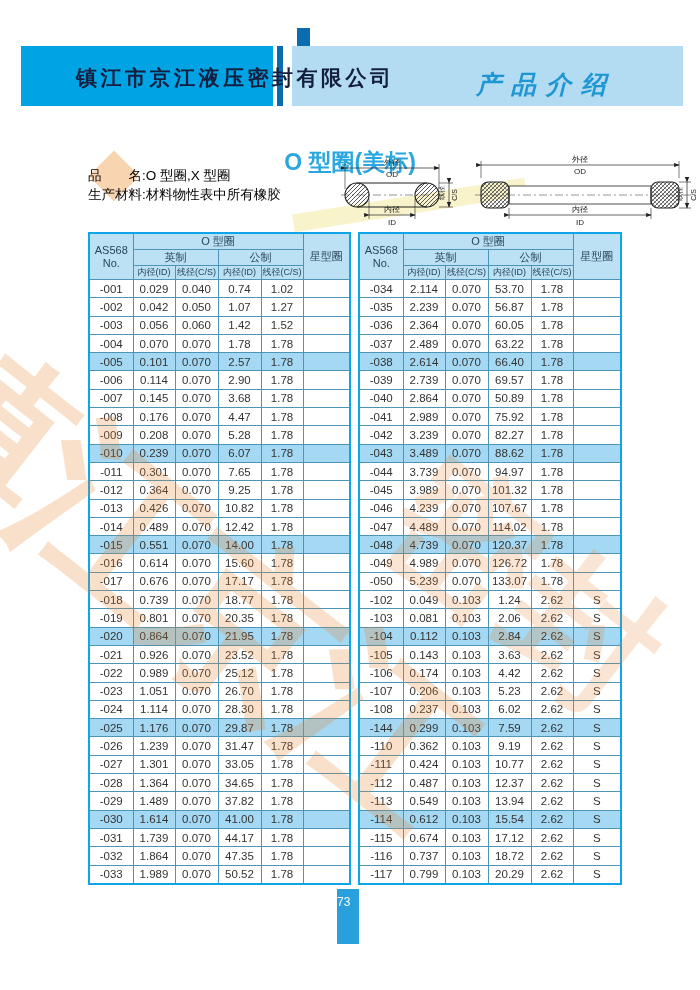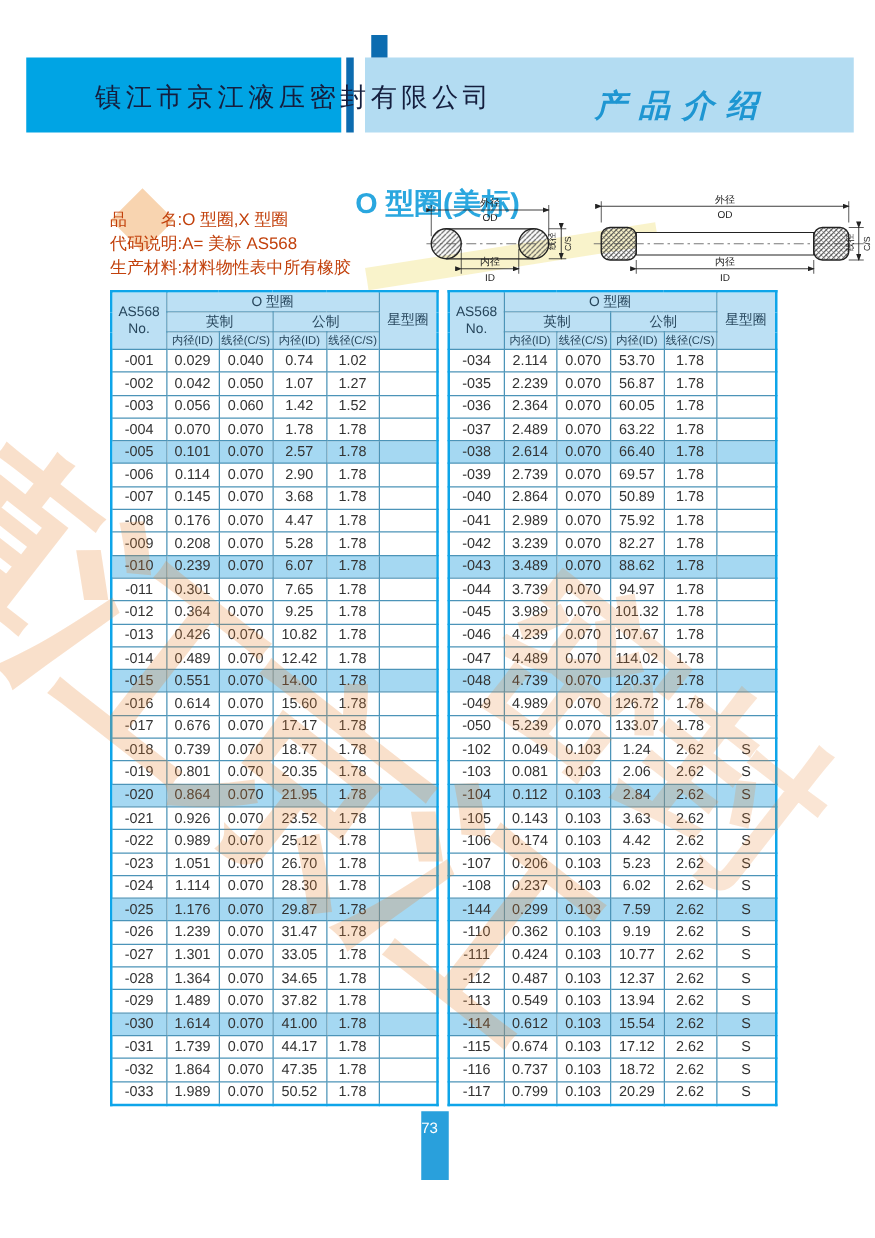--- a/index.html
+++ b/index.html
@@ -3,27 +3,27 @@
 <meta charset="utf-8">
 <style>
   html,body{margin:0;padding:0;background:#ffffff;}
   .page{position:relative;width:700px;height:990px;background:#ffffff;overflow:hidden;
         font-family:"Liberation Sans",sans-serif;color:#303030;}
   
   .hdr-dark{position:absolute;left:21px;top:46px;width:252px;height:60px;background:#00a4e4;}
   .hdr-stripe{position:absolute;left:277px;top:46px;width:6px;height:60px;background:#0c6cb0;}
   .hdr-light{position:absolute;left:292px;top:46px;width:391px;height:60px;background:#b3dcf2;}
   .hdr-sq{position:absolute;left:297px;top:28px;width:13px;height:18px;background:#0c6cb0;}
-  .company{position:absolute;left:76px;top:64px;font-size:21px;font-weight:normal;
+  .company{position:absolute;left:76px;top:64px;font-size:21px;font-weight:bold;
            letter-spacing:3.5px;color:#141e3e;z-index:3;white-space:nowrap;}
   .section{position:absolute;left:476px;top:68px;font-size:25px;font-weight:bold;font-style:italic;
            letter-spacing:10px;color:#1e96d2;z-index:3;white-space:nowrap;}
   .title{position:absolute;left:0;top:128px;width:700px;text-align:center;
          font-size:23px;font-weight:bold;color:#2aa7df;z-index:3;margin-top:19px;}
-  .info{position:absolute;left:88px;top:166px;font-size:13.5px;line-height:19px;color:#c2410c;z-index:3;}
+  .info{position:absolute;left:88px;top:166px;font-size:13.5px;line-height:19px;color:#000000;z-index:3;}
   
   .spec-table{position:absolute;border-collapse:collapse;table-layout:fixed;z-index:3;
               border:2px solid #0ea5e9;background:#fff;}
   .spec-table th,.spec-table td{border:1px solid #4c94b8;text-align:center;vertical-align:middle;
               white-space:nowrap;overflow:hidden;padding:0;font-weight:normal;}
   .spec-table thead th{background:#bce0f4;color:#27465c;}
   .th-no{font-size:11px;line-height:13px;}
   .th-grp{font-size:11px;height:13px;}
   .th-sys{font-size:11px;height:12px;}
   .th-col{font-size:9px;height:13px;margin-top:28px;}
@@ -61,21 +61,20 @@
   <div class="hdr-stripe"></div>
   <div class="hdr-light"></div>
   <div class="hdr-sq"></div>
   <div class="company">镇江市京江液压密封有限公司</div>
   <div class="section">产品介绍</div>
 
   <div class="title">O 型圈(美标)</div>
 
   <div class="info">
     <div>品　　名:O 型圈,X 型圈</div>
-    <div>代码说明:A= 美标 AS568</div>
     <div>生产材料:材料物性表中所有橡胶</div>
   </div>
 
   <svg id="diag-o" class="diag" width="124" height="74" viewBox="0 0 124 74">
     <defs>
       <pattern id="hatchA" width="4" height="4" patternUnits="userSpaceOnUse">
         <path d="M0,4 L4,0" stroke="#444" stroke-width="0.9"></path>
       </pattern>
       <marker id="arrA" markerWidth="8" markerHeight="6" refX="7" refY="3" orient="auto">
         <path d="M0,0 L8,3 L0,6 Z" fill="#222"></path>

